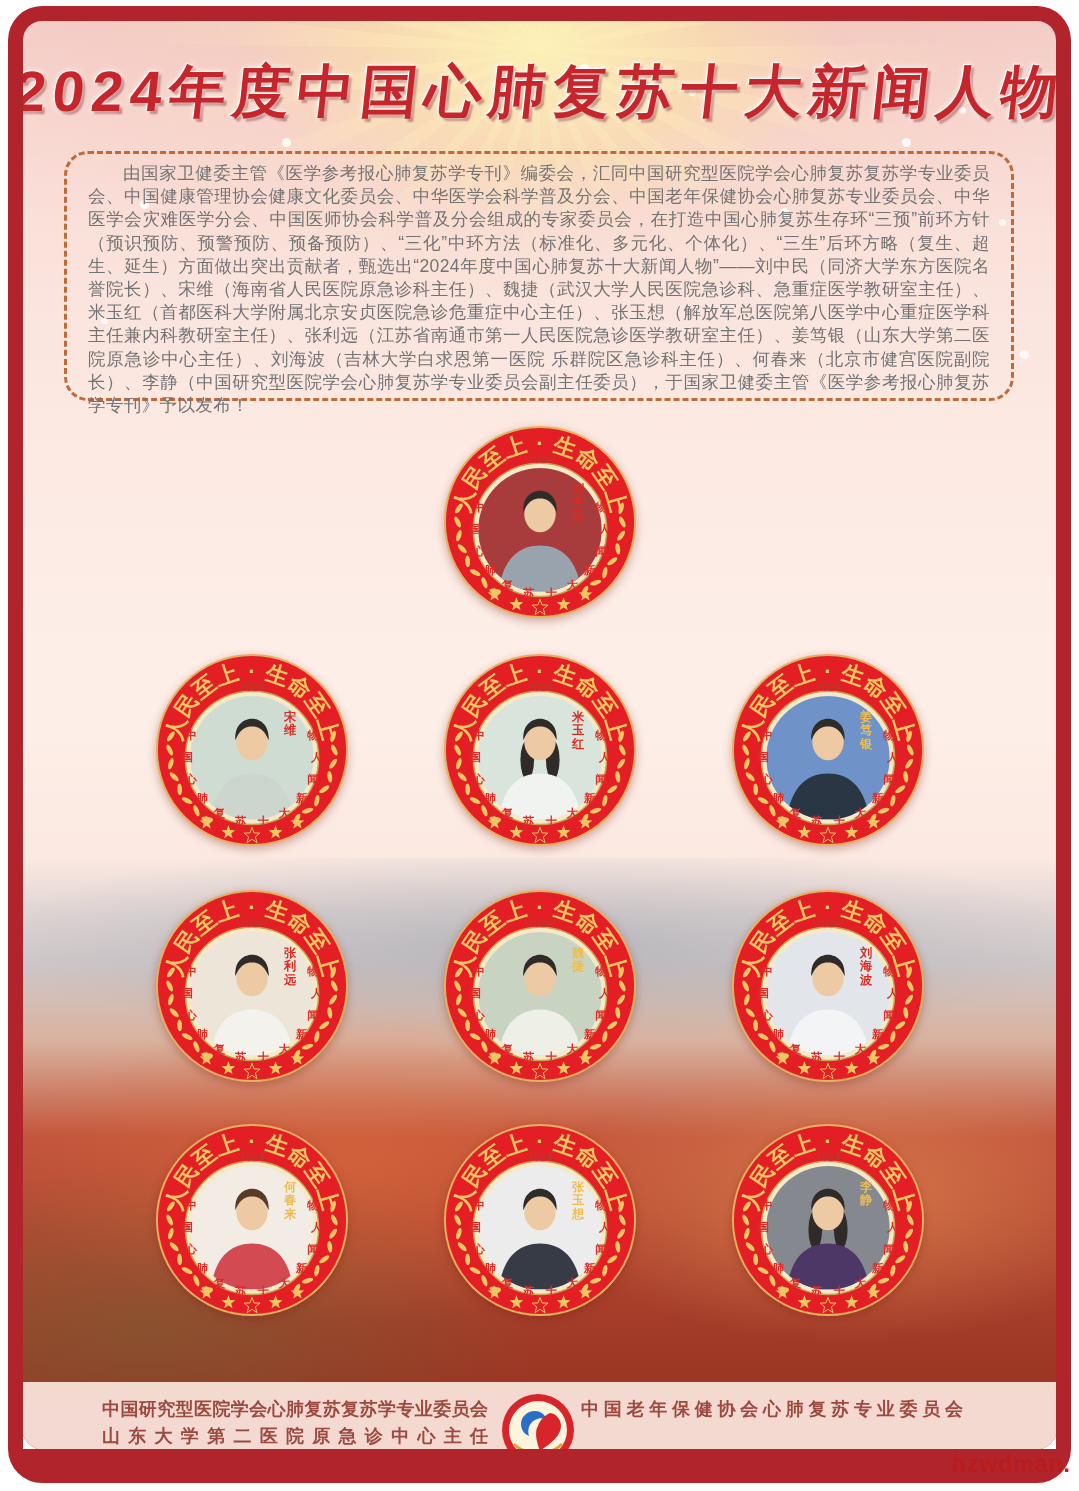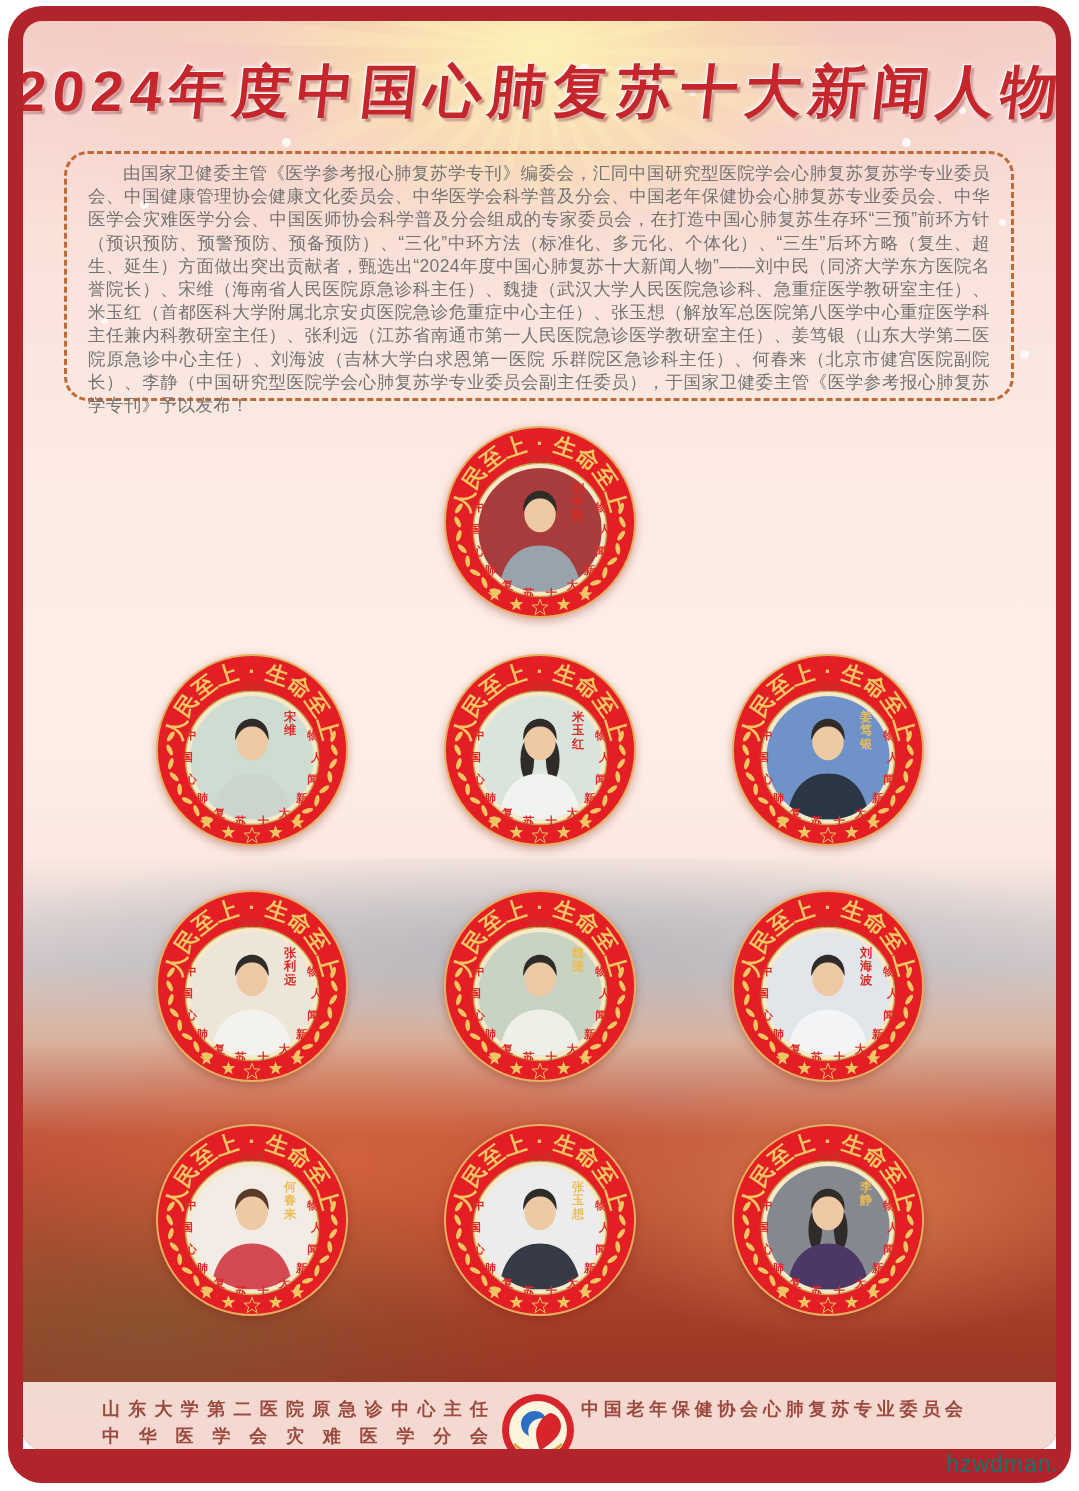--- a/index.html
+++ b/index.html
@@ -66,22 +66,22 @@
   .badge svg { width:100%; height:100%; font-family:"Liberation Sans", sans-serif; }
 
   .footer { position:absolute; left:0; top:1390px; width:100%; z-index:4; color:#9c4a40; }
   .footer-col { position:absolute; top:6px; }
   .footer-col.left  { left:102px; width:386px; }
   .footer-col.right { left:581px; width:382px; }
   .footer-line { font-size:18px; font-weight:bold; line-height:27px;
     text-align:justify; text-align-last:justify; }
   .footer-logo { position:absolute; left:500px; top:2px; width:76px; height:76px; }
 
-  .watermark { position:absolute; right:20px; bottom:13px; z-index:9;
-    color:#0f766e; font-size:23px; font-weight:normal; letter-spacing:1px; }
+  .watermark { position:absolute; right:8px; bottom:13px; z-index:9;
+    color:#b91c1c; font-size:23px; font-weight:bold; letter-spacing:1px; }
 </style>
 </head>
 <body>
 
 <div class="poster">
   <div class="content">
     <div class="glow"></div>
     <div class="rays"></div>
     <div class="sparkles"></div>
     <div class="landscape"></div>
@@ -699,20 +699,21 @@
           <text x="162.0" y="130.6" text-anchor="middle" dominant-baseline="middle" font-size="11.5" font-weight="bold" fill="#e02a26">闻</text>
           <text x="166.0" y="108.0" text-anchor="middle" dominant-baseline="middle" font-size="11.5" font-weight="bold" fill="#e02a26">人</text>
           <text x="162.0" y="85.4" text-anchor="middle" dominant-baseline="middle" font-size="11.5" font-weight="bold" fill="#e02a26">物</text>
           <text x="139" y="70" text-anchor="middle" font-size="12.5" font-weight="bold" fill="#ecbd52">李</text>
           <text x="139" y="84" text-anchor="middle" font-size="12.5" font-weight="bold" fill="#ecbd52">静</text>
         </svg></div>
     </div>
 
   <div class="footer">
     <div class="footer-col left">
+      <div class="footer-line">中国研究型医院学会心肺复苏复苏学专业委员会</div>
       <div class="footer-line">山东大学第二医院原急诊中心主任</div>
       <div class="footer-line">中华医学会灾难医学分会</div>
     </div>
     <svg class="footer-logo" viewBox="0 0 76 76">
       <circle cx="38" cy="38" r="36" fill="#d8252b"></circle>
       <circle cx="38" cy="38" r="29" fill="#fdf4dd"></circle>
       <path d="M35 19c-8 0-14 6-14 13 0 5 3 10 8 12-2-6 0-13 6-16 3-2 8-2 11-1-1-5-6-8-11-8z" fill="#2b6fc4"></path>
       <path d="M50 21c7 1 11 7 11 13 0 10-10 17-21 25-3-9-6-17-2-25 2-6 7-11 12-13z" fill="#d8252b"></path>
       <circle cx="40" cy="38" r="3.4" fill="#d8252b"></circle>
       <path d="M14 52c4 4 8 6 12 7" stroke="#d8a23c" stroke-width="2.5" fill="none"></path>

